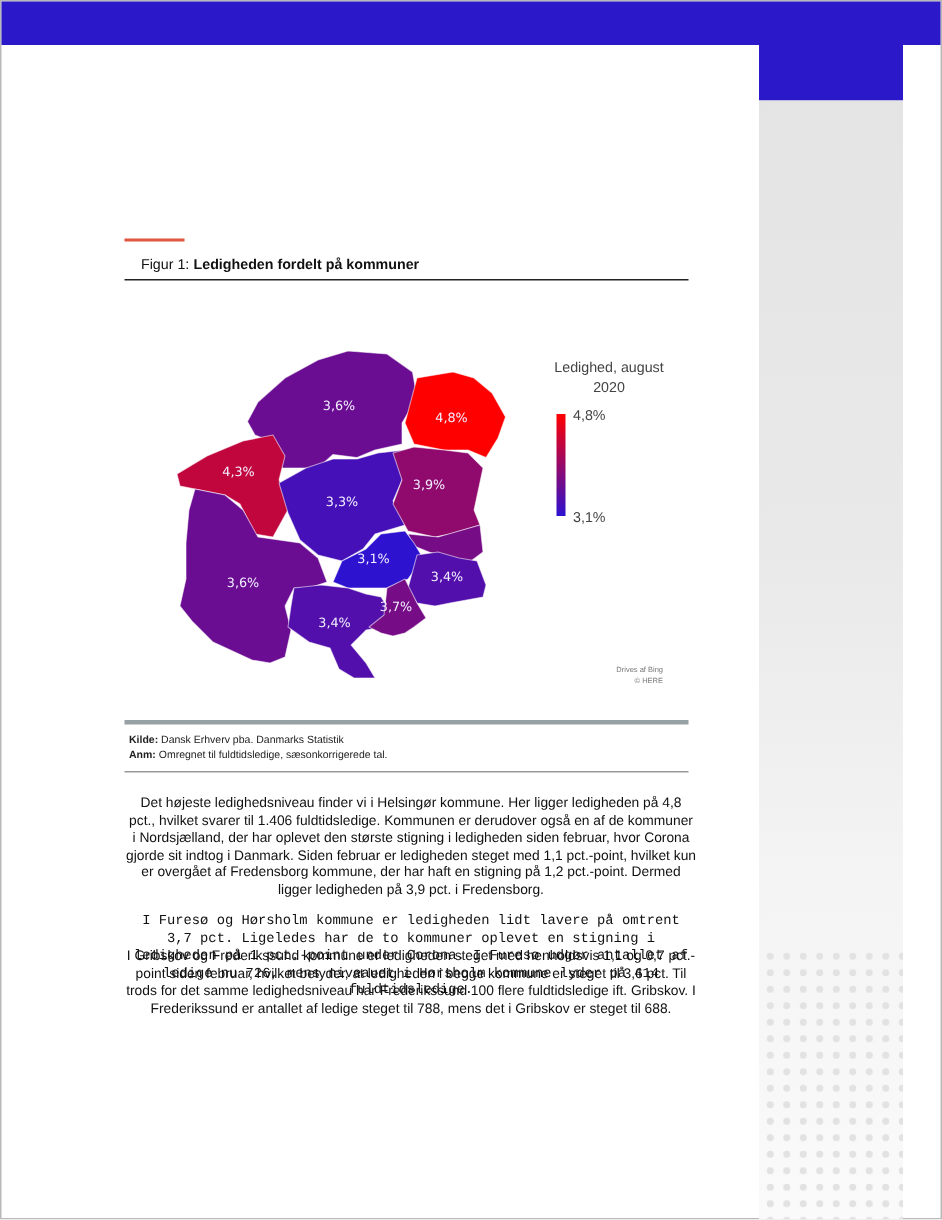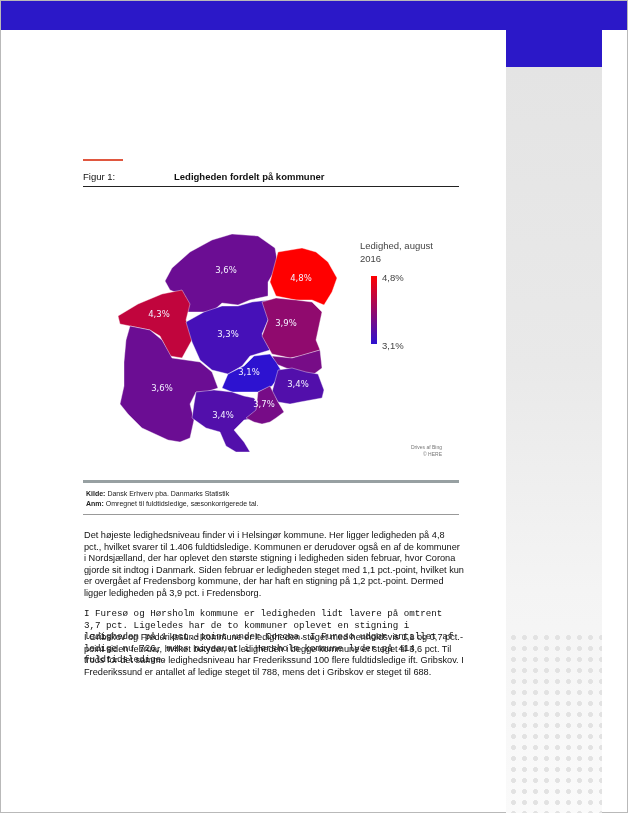--- a/index.html
+++ b/index.html
@@ -9,33 +9,33 @@
   .topbar{position:absolute;left:1px;top:1px;width:626px;height:29px;background:#2b18c8;}
   .sidetab{position:absolute;left:506px;top:30px;width:96px;height:37px;background:#2b18c8;}
   .sidepanel{position:absolute;left:506px;top:67px;width:96px;height:746px;
        background:linear-gradient(#e4e4e4 0%,#e9e9e9 40%,#f4f4f4 70%,#fafafa 100%);}
   .dots{position:absolute;left:506px;top:630px;width:96px;height:183px;
        background-image:radial-gradient(circle,#e2e2e2 2.2px,transparent 2.6px);
        background-size:11px 11px;background-position:2px 2px;}
   .accent{position:absolute;left:83px;top:159px;width:40px;height:2px;background:#e0573f;}
   .fig-head{position:absolute;left:83px;top:169px;width:376px;height:17px;border-bottom:1px solid #222;
        font-size:9.5px;color:#111;}
-  .fig-num{position:absolute;left:0;top:2px;text-align:right;}
-  .fig-title{position:absolute;left:46px;top:2px;font-weight:bold;margin-left:45px;}
+  .fig-num{position:absolute;left:11px;top:2px;text-align:right;}
+  .fig-title{position:absolute;left:46px;top:2px;font-weight:bold;}
   .map{position:absolute;left:83px;top:195px;width:376px;height:270px;}
-  .legend-title{position:absolute;left:360px;top:239px;width:92px;text-align:left;font-size:9.5px;color:#444;line-height:13px;}
+  .legend-title{position:absolute;left:360px;top:239px;width:92px;text-align:center;font-size:9.5px;color:#444;line-height:13px;}
   .legend-bar{position:absolute;left:371px;top:276px;width:6px;height:68px;background:linear-gradient(#ff0000,#2d12d0);}
   .legend-max{position:absolute;left:382px;top:272px;font-size:9.5px;color:#444;}
   .legend-min{position:absolute;left:382px;top:340px;font-size:9.5px;color:#444;}
   .credit{position:absolute;left:300px;top:444px;width:142px;text-align:right;font-size:5px;color:#777;line-height:7px;}
   .src-rule{position:absolute;left:83px;top:480px;width:376px;height:3px;background:#97a0a2;}
   .src{position:absolute;left:86px;top:489px;font-size:7px;color:#222;line-height:10px;}
   .src b{font-weight:bold;}
   .src-bottom{position:absolute;left:83px;top:514px;width:376px;height:1px;background:#999;}
-  .body-text{position:absolute;left:84px;width:380px;font-size:9.2px;color:#111;line-height:11.6px;}
+  .body-text{position:absolute;left:84px;width:380px;font-size:9.2px;color:#111;line-height:11.6px;text-align:center;}
   .p1{top:530px;}
   .p2{top:608px;font-family:Liberation Mono, monospace;}
   .p3{top:632px;}
   svg text{font-family:"DejaVu Sans",sans-serif;}
 </style>
 </head>
 <body>
 
 <div class="frame"></div>
 <div class="topbar"></div>
@@ -72,21 +72,21 @@
       <text x="162" y="391" fill="#f2f0ff" font-size="8.5" text-anchor="middle">3,6%</text>
       <text x="249" y="375" fill="#f2f0ff" font-size="8.5" text-anchor="middle">3,1%</text>
       <text x="298" y="387" fill="#f2f0ff" font-size="8.5" text-anchor="middle">3,4%</text>
       <text x="223" y="418" fill="#f2f0ff" font-size="8.5" text-anchor="middle">3,4%</text>
       <text x="264" y="407" fill="#f2f0ff" font-size="8.5" text-anchor="middle">3,7%</text>
     </g>
 </svg>
 
 <div class="legend-title">
   <div>Ledighed, august</div>
-  <div>2016</div>
+  <div>2020</div>
 </div>
 <div class="legend-bar"></div>
 <div class="legend-max">4,8%</div>
 <div class="legend-min">3,1%</div>
 
 <div class="credit">
   <div>Drives af Bing</div>
   <div>© HERE</div>
 </div>
 

